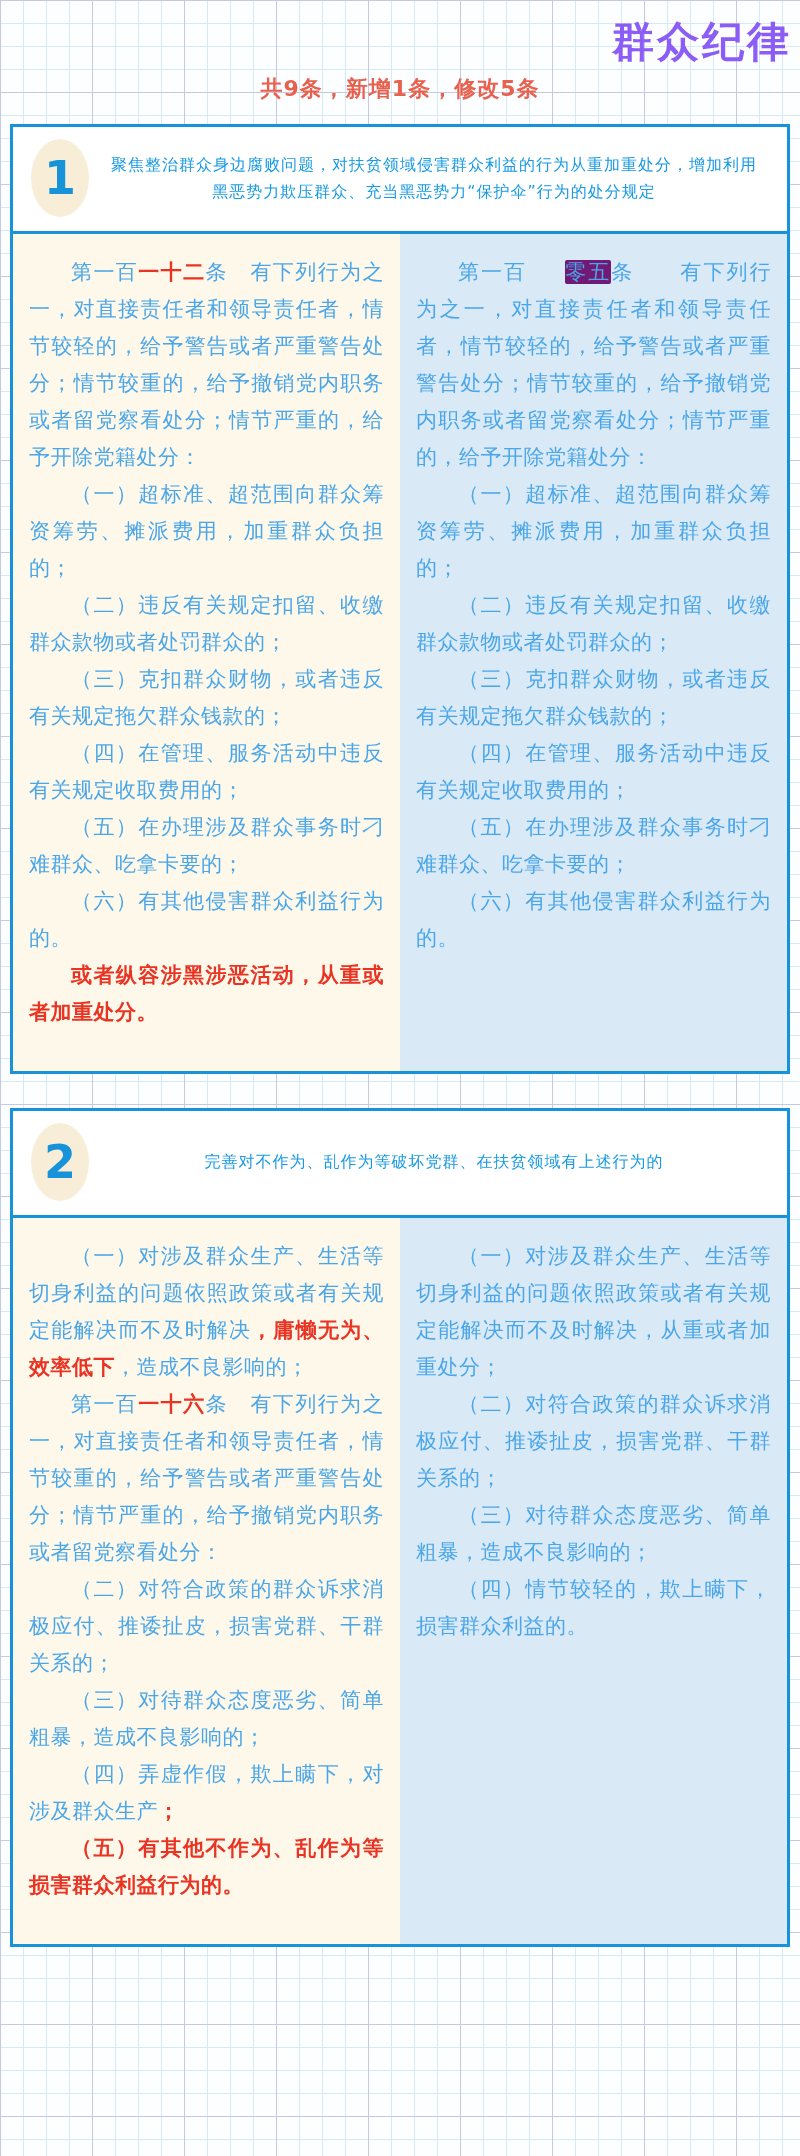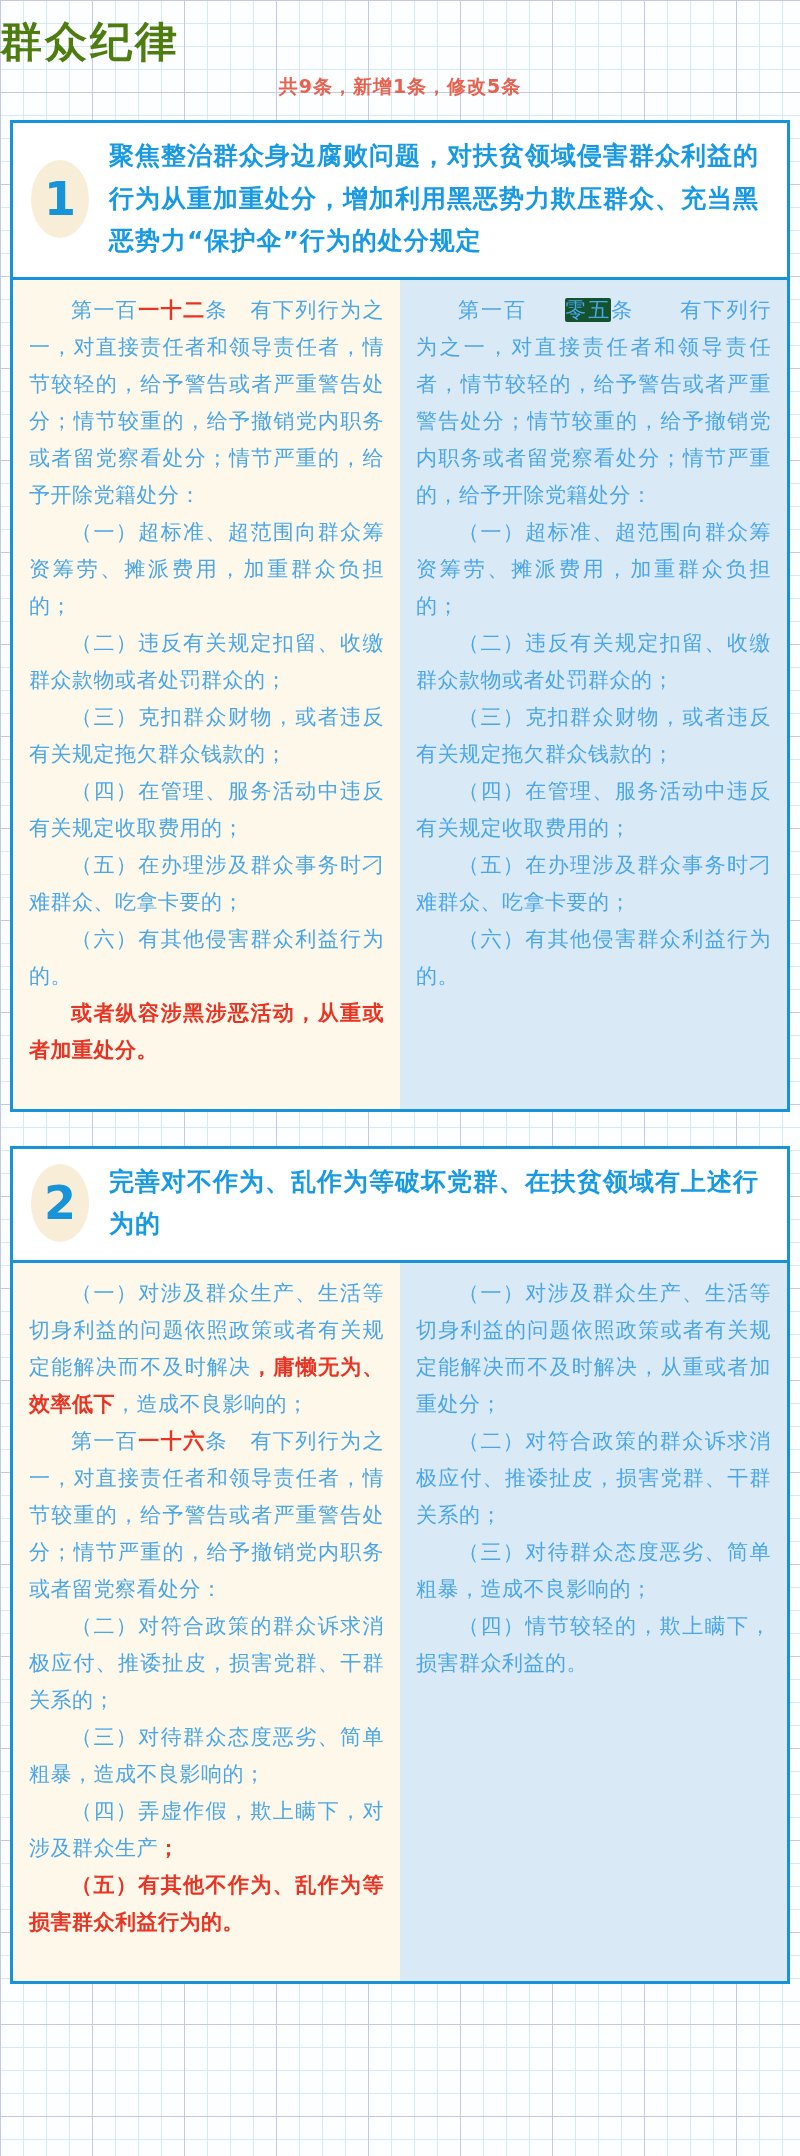--- a/index.html
+++ b/index.html
@@ -10,30 +10,30 @@
     background-color:#fdfeff;
     background-image:
       linear-gradient(to right, #c6c9e2 1px, transparent 1px),
       linear-gradient(to bottom, #c6c9e2 1px, transparent 1px),
       linear-gradient(to right, #d6e9f6 1px, transparent 1px),
       linear-gradient(to bottom, #d6e9f6 1px, transparent 1px);
     background-size:92px 92px,92px 92px,23px 23px,23px 23px;
   }
   .page{width:800px;box-sizing:border-box;padding-top:8px;}
   h1.page-title{
-    margin:6px 16px 4px 0;
-    text-align:left;
+    margin:6px 8px 4px 0;
+    text-align:right;
     font-size:42px;
     font-weight:900;
     letter-spacing:3px;
-    color:#4d7c0f;
+    color:#8b5cf6;
   }
   .subtitle{
     text-align:center;
-    font-size:19px;
+    font-size:22px;
     font-weight:bold;
     color:#e8614e;
     margin:0 0 20px 0;
     letter-spacing:1px;
   }
   .card{
     margin:0 10px 34px 10px;
     border:3px solid #1793d9;
     background:#ffffff;
     box-sizing:border-box;
@@ -56,51 +56,52 @@
     margin-right:14px;
   }
   .badge span{
     color:#1793d9;
     font-size:46px;
     font-weight:900;
     line-height:1;
   }
   .card-heading{
     flex:1 1 auto;
+    text-align:center;
     color:#179ae3;
-    font-size:25px;
-    font-weight:bold;
+    font-size:16px;
+    font-weight:normal;
     line-height:1.7;
     letter-spacing:1px;
     padding:0 6px;
   }
   .cols{
     display:flex;
     border-top:3px solid #1793d9;
     align-items:stretch;
   }
   .col{
     flex:1 1 50%;
     box-sizing:border-box;
-    padding:12px 16px 40px 16px;
+    padding:20px 16px 40px 16px;
   }
   .col.left{background:#fdf8ea;}
   .col.right{background:#d9eaf6;}
   .para{
     color:#4aa6e9;
     font-size:21px;
     line-height:37px;
     text-indent:2em;
     text-align:justify;
     letter-spacing:0.5px;
     margin:0;
   }
   .para.gap{margin-top:37px;}
   .run-red{color:#e93323;font-weight:bold;}
-  .run-hl{background:#14532d;border-radius:2px;margin-left:38px;}
+  .run-hl{background:#701a75;border-radius:2px;margin-left:38px;}
 </style>
 </head>
 <body>
 
 <div class="page">
 
   <h1 class="page-title">群众纪律</h1>
   <div class="subtitle">共9条，新增1条，修改5条</div>
 
   <section class="card">

